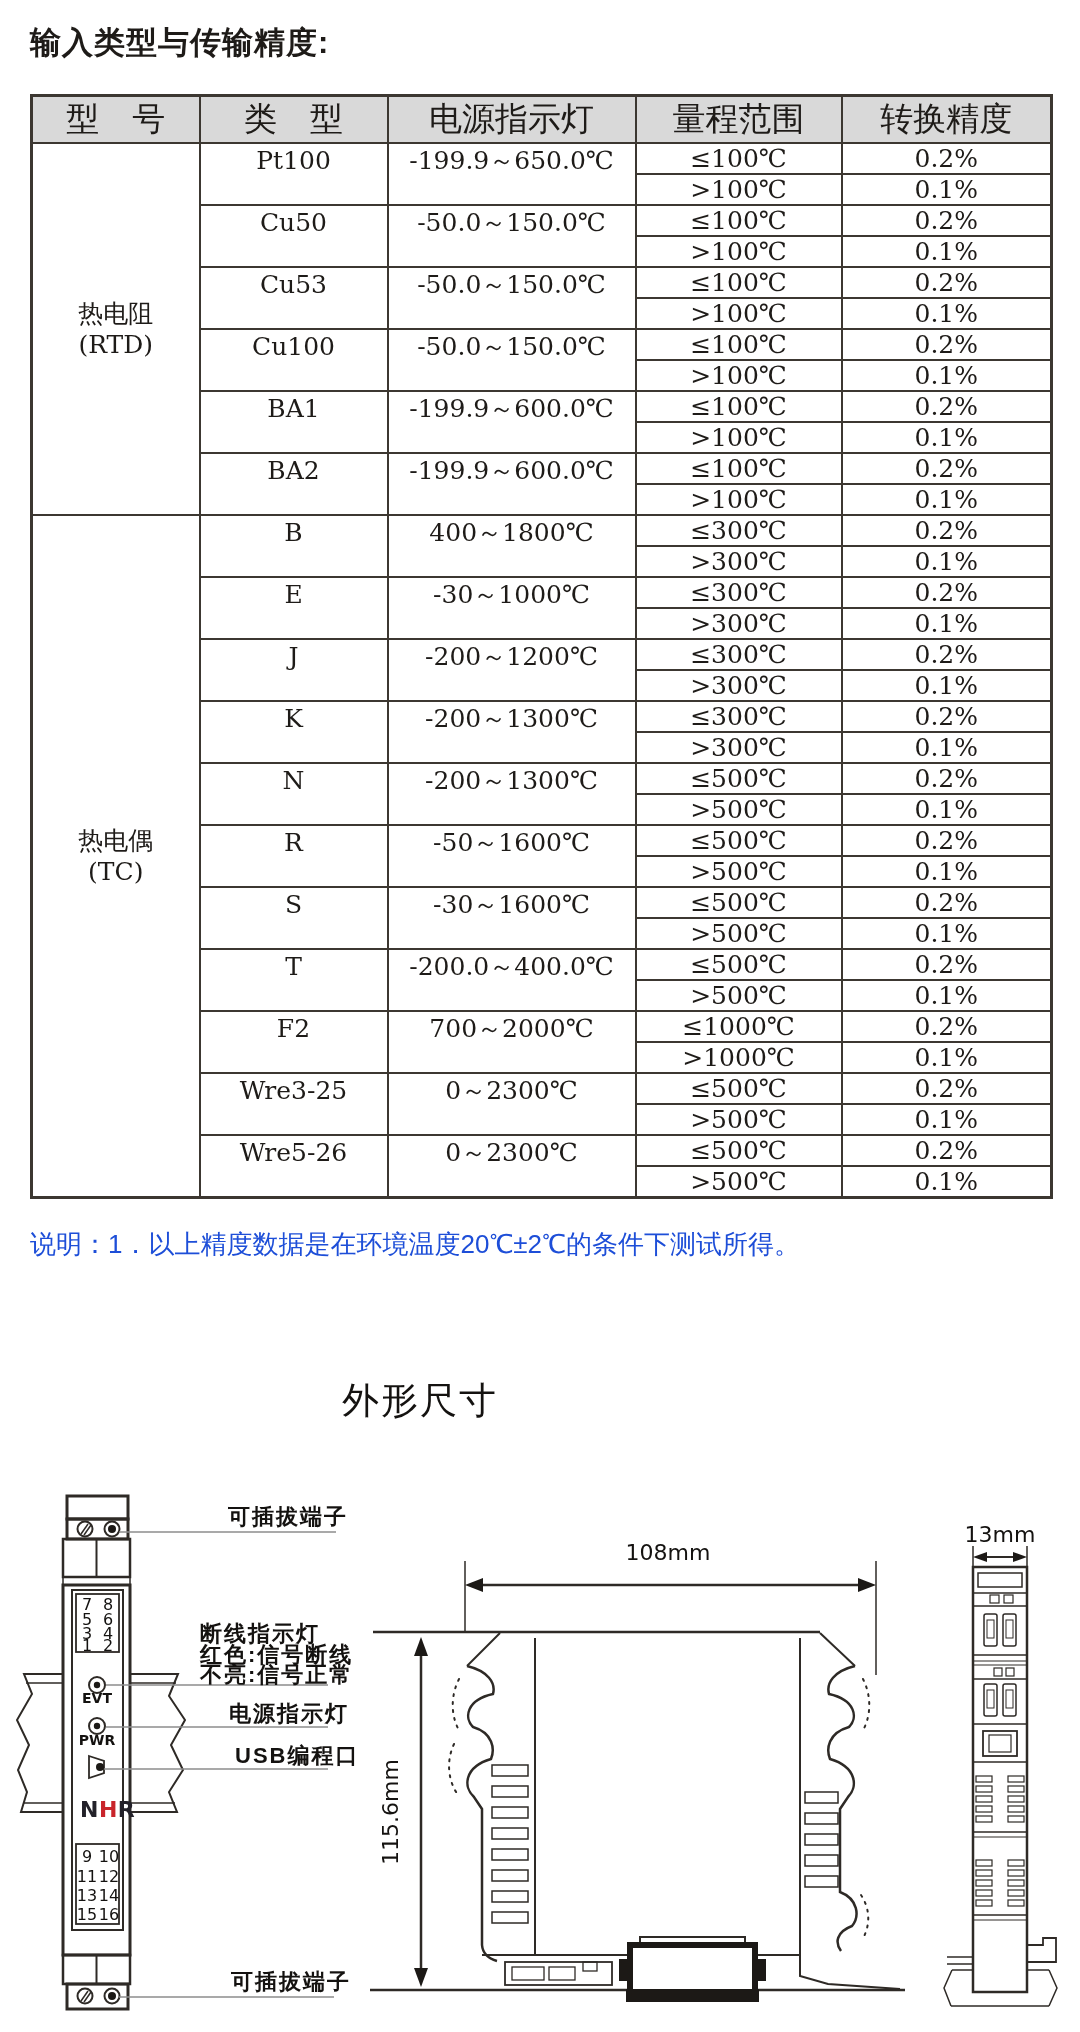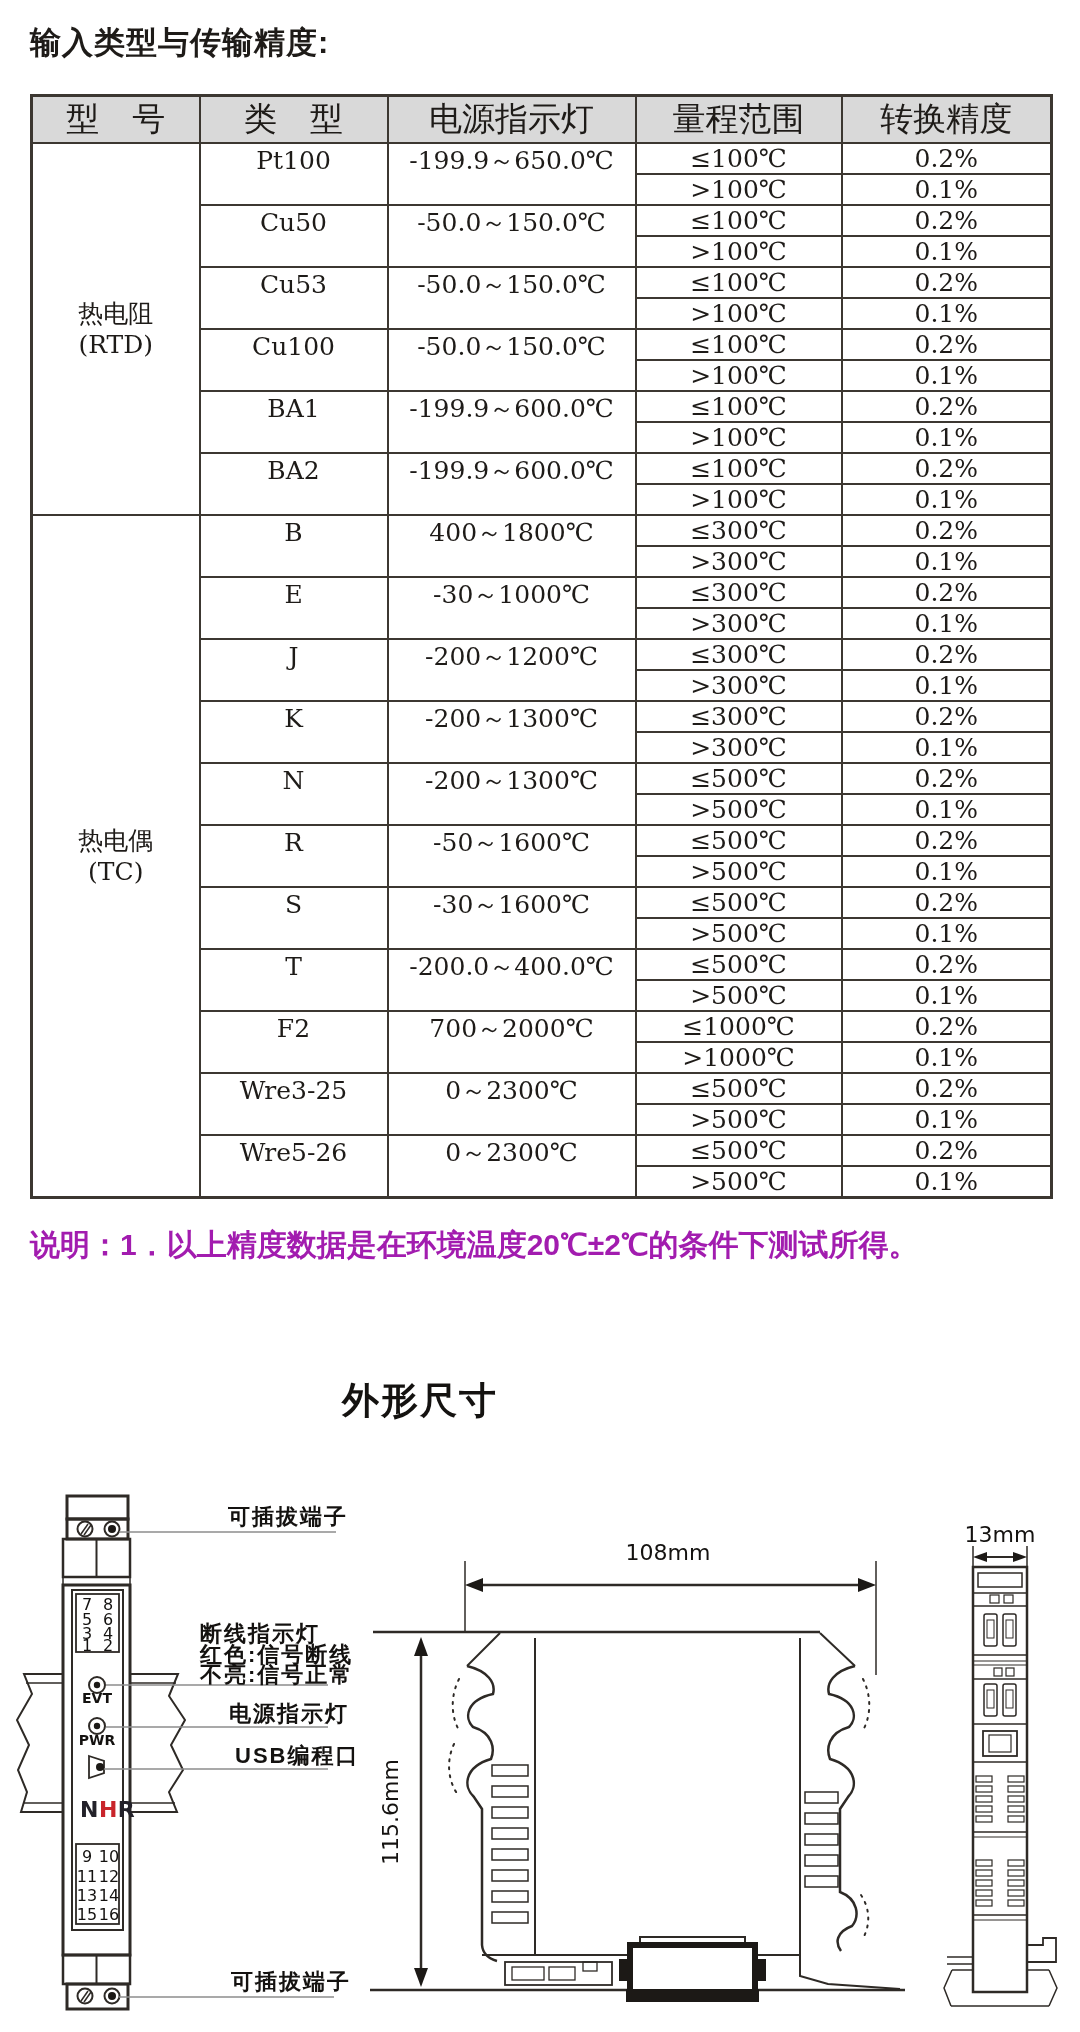--- a/index.html
+++ b/index.html
@@ -11,26 +11,26 @@
   table.spec{position:absolute;left:30px;top:94px;width:1020px;border-collapse:collapse;table-layout:fixed;
              font-family:"DejaVu Serif","Liberation Serif",serif;border:3px solid #3c3731;}
   table.spec th{background:#d9d9d9;border:2px solid #3c3731;font-size:33px;font-weight:normal;height:38px;padding:0;}
   table.spec td{border:2px solid #3c3731;text-align:center;font-size:25px;padding:0;}
   table.spec tr{height:31px;}
   td.type-cell,td.range-cell{vertical-align:top;line-height:33px;border-radius:24px;}
   td.model-cell{vertical-align:middle;font-size:27px;}
   td.model-cell div{line-height:1.25;}
   td.span-cell,td.acc-cell{line-height:29px;}
 
-  .notes{position:absolute;left:30px;top:1230px;width:1030px;font-size:30px;font-weight:bold;color:#a21caf;}
+  .notes{position:absolute;left:30px;top:1230px;width:1030px;font-size:26px;font-weight:normal;color:#1d4ed8;}
   .note-line{line-height:29px;margin-bottom:18px;}
   .note-line.indent{margin-left:98px;}
 
   .dim-title{position:absolute;left:0;top:1376px;width:840px;text-align:center;
-             font-size:37px;font-weight:bold;letter-spacing:2px;color:#141210;}
+             font-size:37px;font-weight:normal;letter-spacing:2px;color:#141210;}
 
   svg.drawings{position:absolute;left:0;top:1440px;}
   .lbl{font-family:"Liberation Sans",sans-serif;font-weight:bold;font-size:22px;fill:#141210;letter-spacing:2px;}
   .dimlbl{font-family:"DejaVu Sans",sans-serif;font-size:22px;fill:#141210;}
   .num{font-family:"DejaVu Sans",sans-serif;font-size:16px;fill:#141210;}
   .tag{font-family:"DejaVu Sans",sans-serif;font-size:14px;font-weight:bold;fill:#141210;}
   .logo{font-family:"DejaVu Sans",sans-serif;font-size:22px;font-weight:bold;letter-spacing:0.5px;}
   .dotted{stroke-dasharray:2 6;stroke-linecap:round;}
 </style>
 </head>

